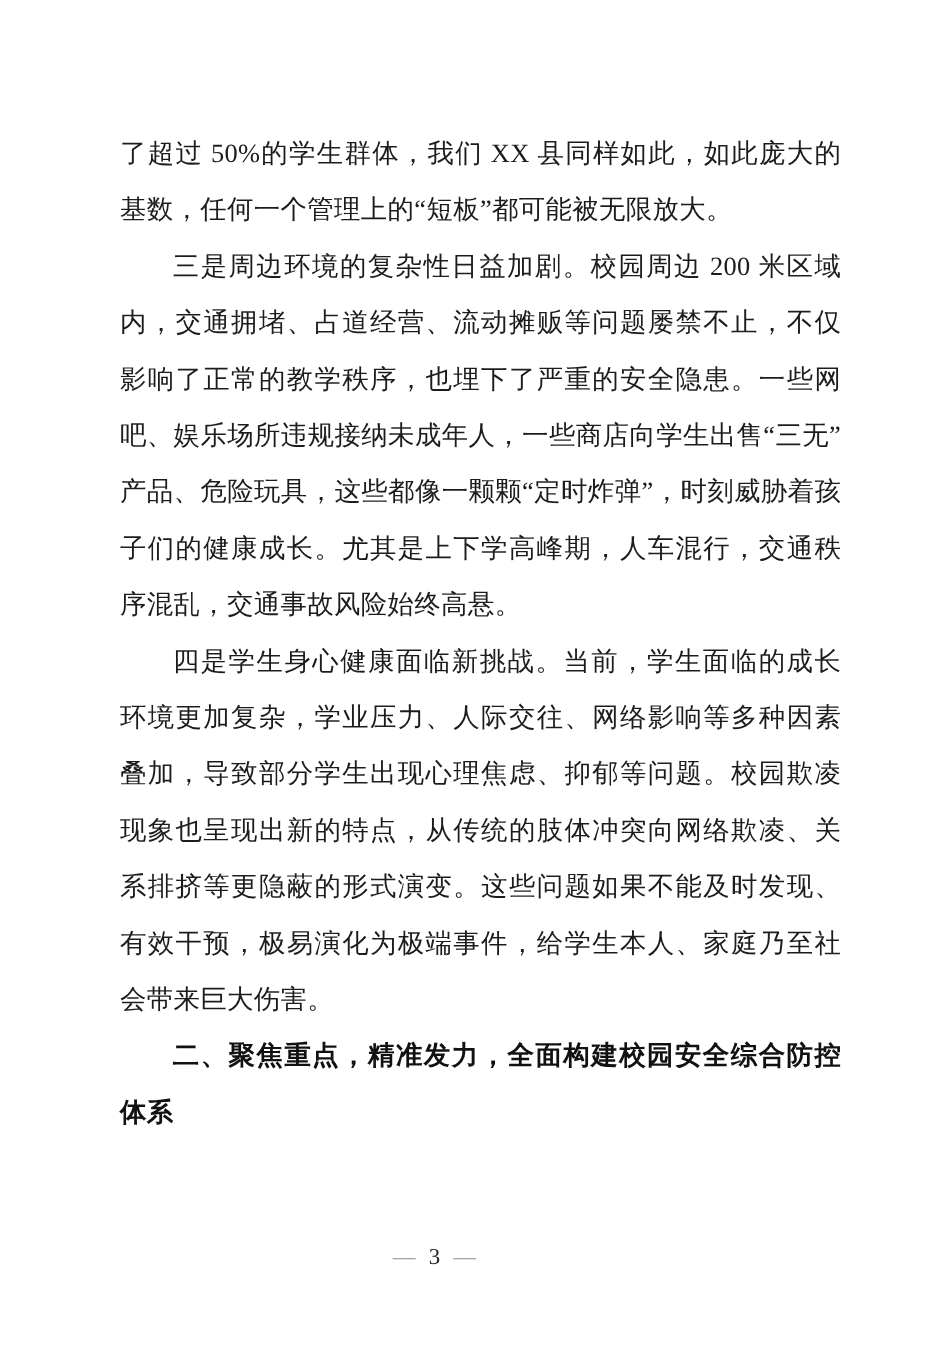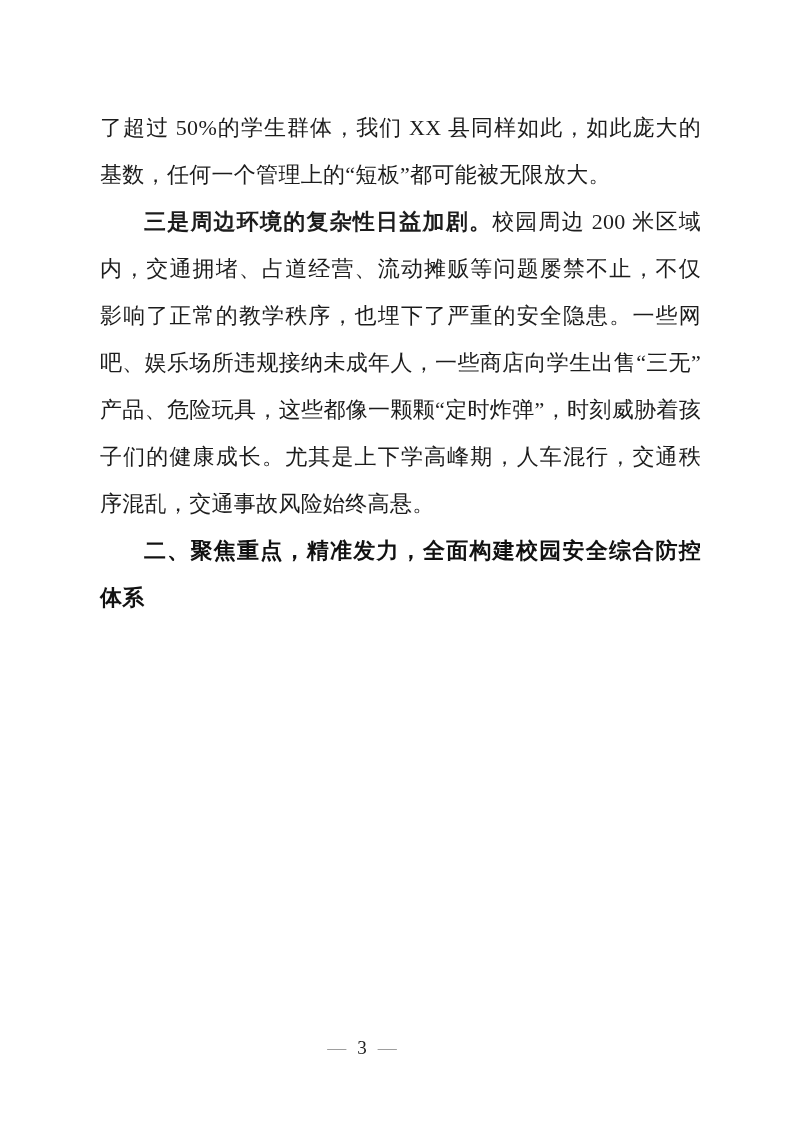--- a/index.html
+++ b/index.html
@@ -28,21 +28,21 @@
     text-align: justify;
     text-justify: inter-ideograph;
     text-indent: 2em;
     letter-spacing: 0.3px;
     word-break: break-all;
   }
   .body-para.no-indent {
     text-indent: 0;
   }
   .lead {
-    font-weight: bold;
+    font-weight: normal;
   }
   .section-heading {
     margin: 0;
     font-size: 22px;
     line-height: 47px;
     text-align: justify;
     text-justify: inter-ideograph;
     text-indent: 2em;
     letter-spacing: 0.3px;
     word-break: break-all;
@@ -69,20 +69,21 @@
 </head>
 <body>
 
 <div class="page">
   <div class="textblock">
 
     <p class="body-para no-indent">了超过 50%的学生群体，我们 XX 县同样如此，如此庞大的基数，任何一个管理上的“短板”都可能被无限放大。</p>
 
     <p class="body-para"><span class="lead">三是周边环境的复杂性日益加剧。</span><span>校园周边 200 米区域内，交通拥堵、占道经营、流动摊贩等问题屡禁不止，不仅影响了正常的教学秩序，也埋下了严重的安全隐患。一些网吧、娱乐场所违规接纳未成年人，一些商店向学生出售“三无”产品、危险玩具，这些都像一颗颗“定时炸弹”，时刻威胁着孩子们的健康成长。尤其是上下学高峰期，人车混行，交通秩序混乱，交通事故风险始终高悬。</span></p>
 
+    <p class="body-para"><span class="lead">四是学生身心健康面临新挑战。</span><span>当前，学生面临的成长环境更加复杂，学业压力、人际交往、网络影响等多种因素叠加，导致部分学生出现心理焦虑、抑郁等问题。校园欺凌现象也呈现出新的特点，从传统的肢体冲突向网络欺凌、关系排挤等更隐蔽的形式演变。这些问题如果不能及时发现、有效干预，极易演化为极端事件，给学生本人、家庭乃至社会带来巨大伤害。</span></p>
 
 
     <h2 class="section-heading">二、聚焦重点，精准发力，全面构建校园安全综合防控体系</h2>
 
   </div>
 
   <div class="page-footer"><span class="dash">—</span><span>3</span><span class="dash">—</span></div>
 </div>
 
 </body></html>

